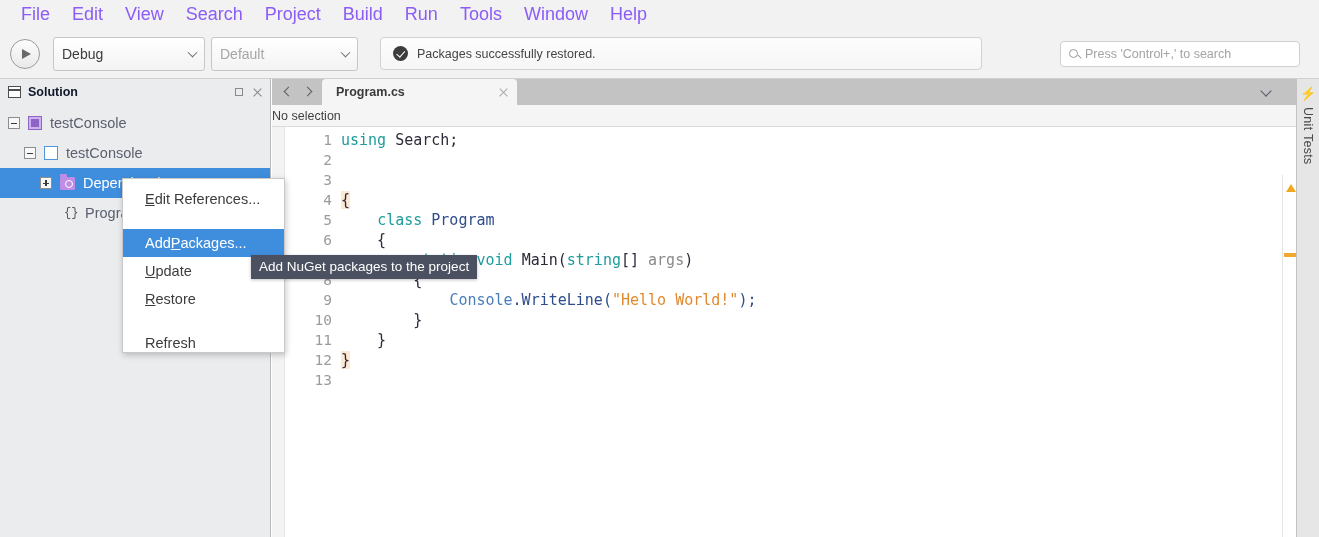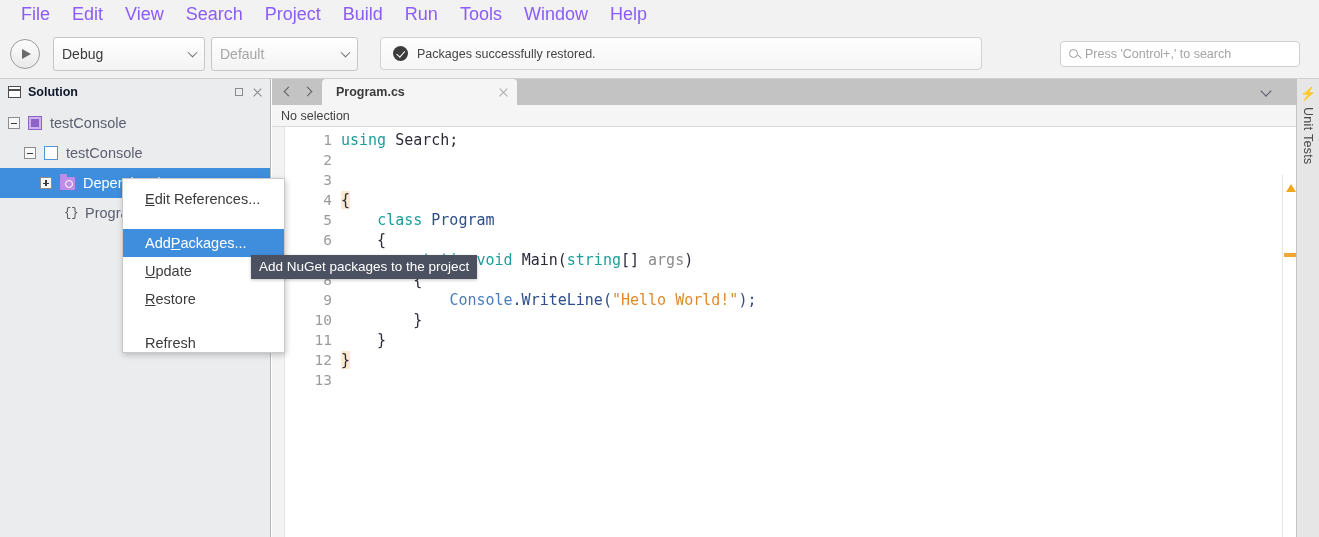--- a/index.html
+++ b/index.html
@@ -269,21 +269,21 @@
   }
   .tab-overflow::after {
     content: ""; position: absolute; left: 0; top: 0;
     width: 7px; height: 7px;
     border-right: 1.8px solid #5a5a6a; border-bottom: 1.8px solid #5a5a6a;
     transform: rotate(45deg);
   }
   .breadcrumb-bar {
     height: 22px; background: #f5f5f5;
     border-bottom: 1px solid #dadada;
-    display: flex; align-items: center; padding-left: 9px;
+    display: flex; align-items: center; 
   }
   .breadcrumb-text { font-size: 12.5px; color: #3f3f3f; }
 
   .code-wrap {
     position: relative; height: 410px; background: #ffffff;
     display: flex;
   }
   .fold-col {
     width: 13px; background: #f3f3f3; border-right: 1px solid #e6e6e6;
     flex: none;

